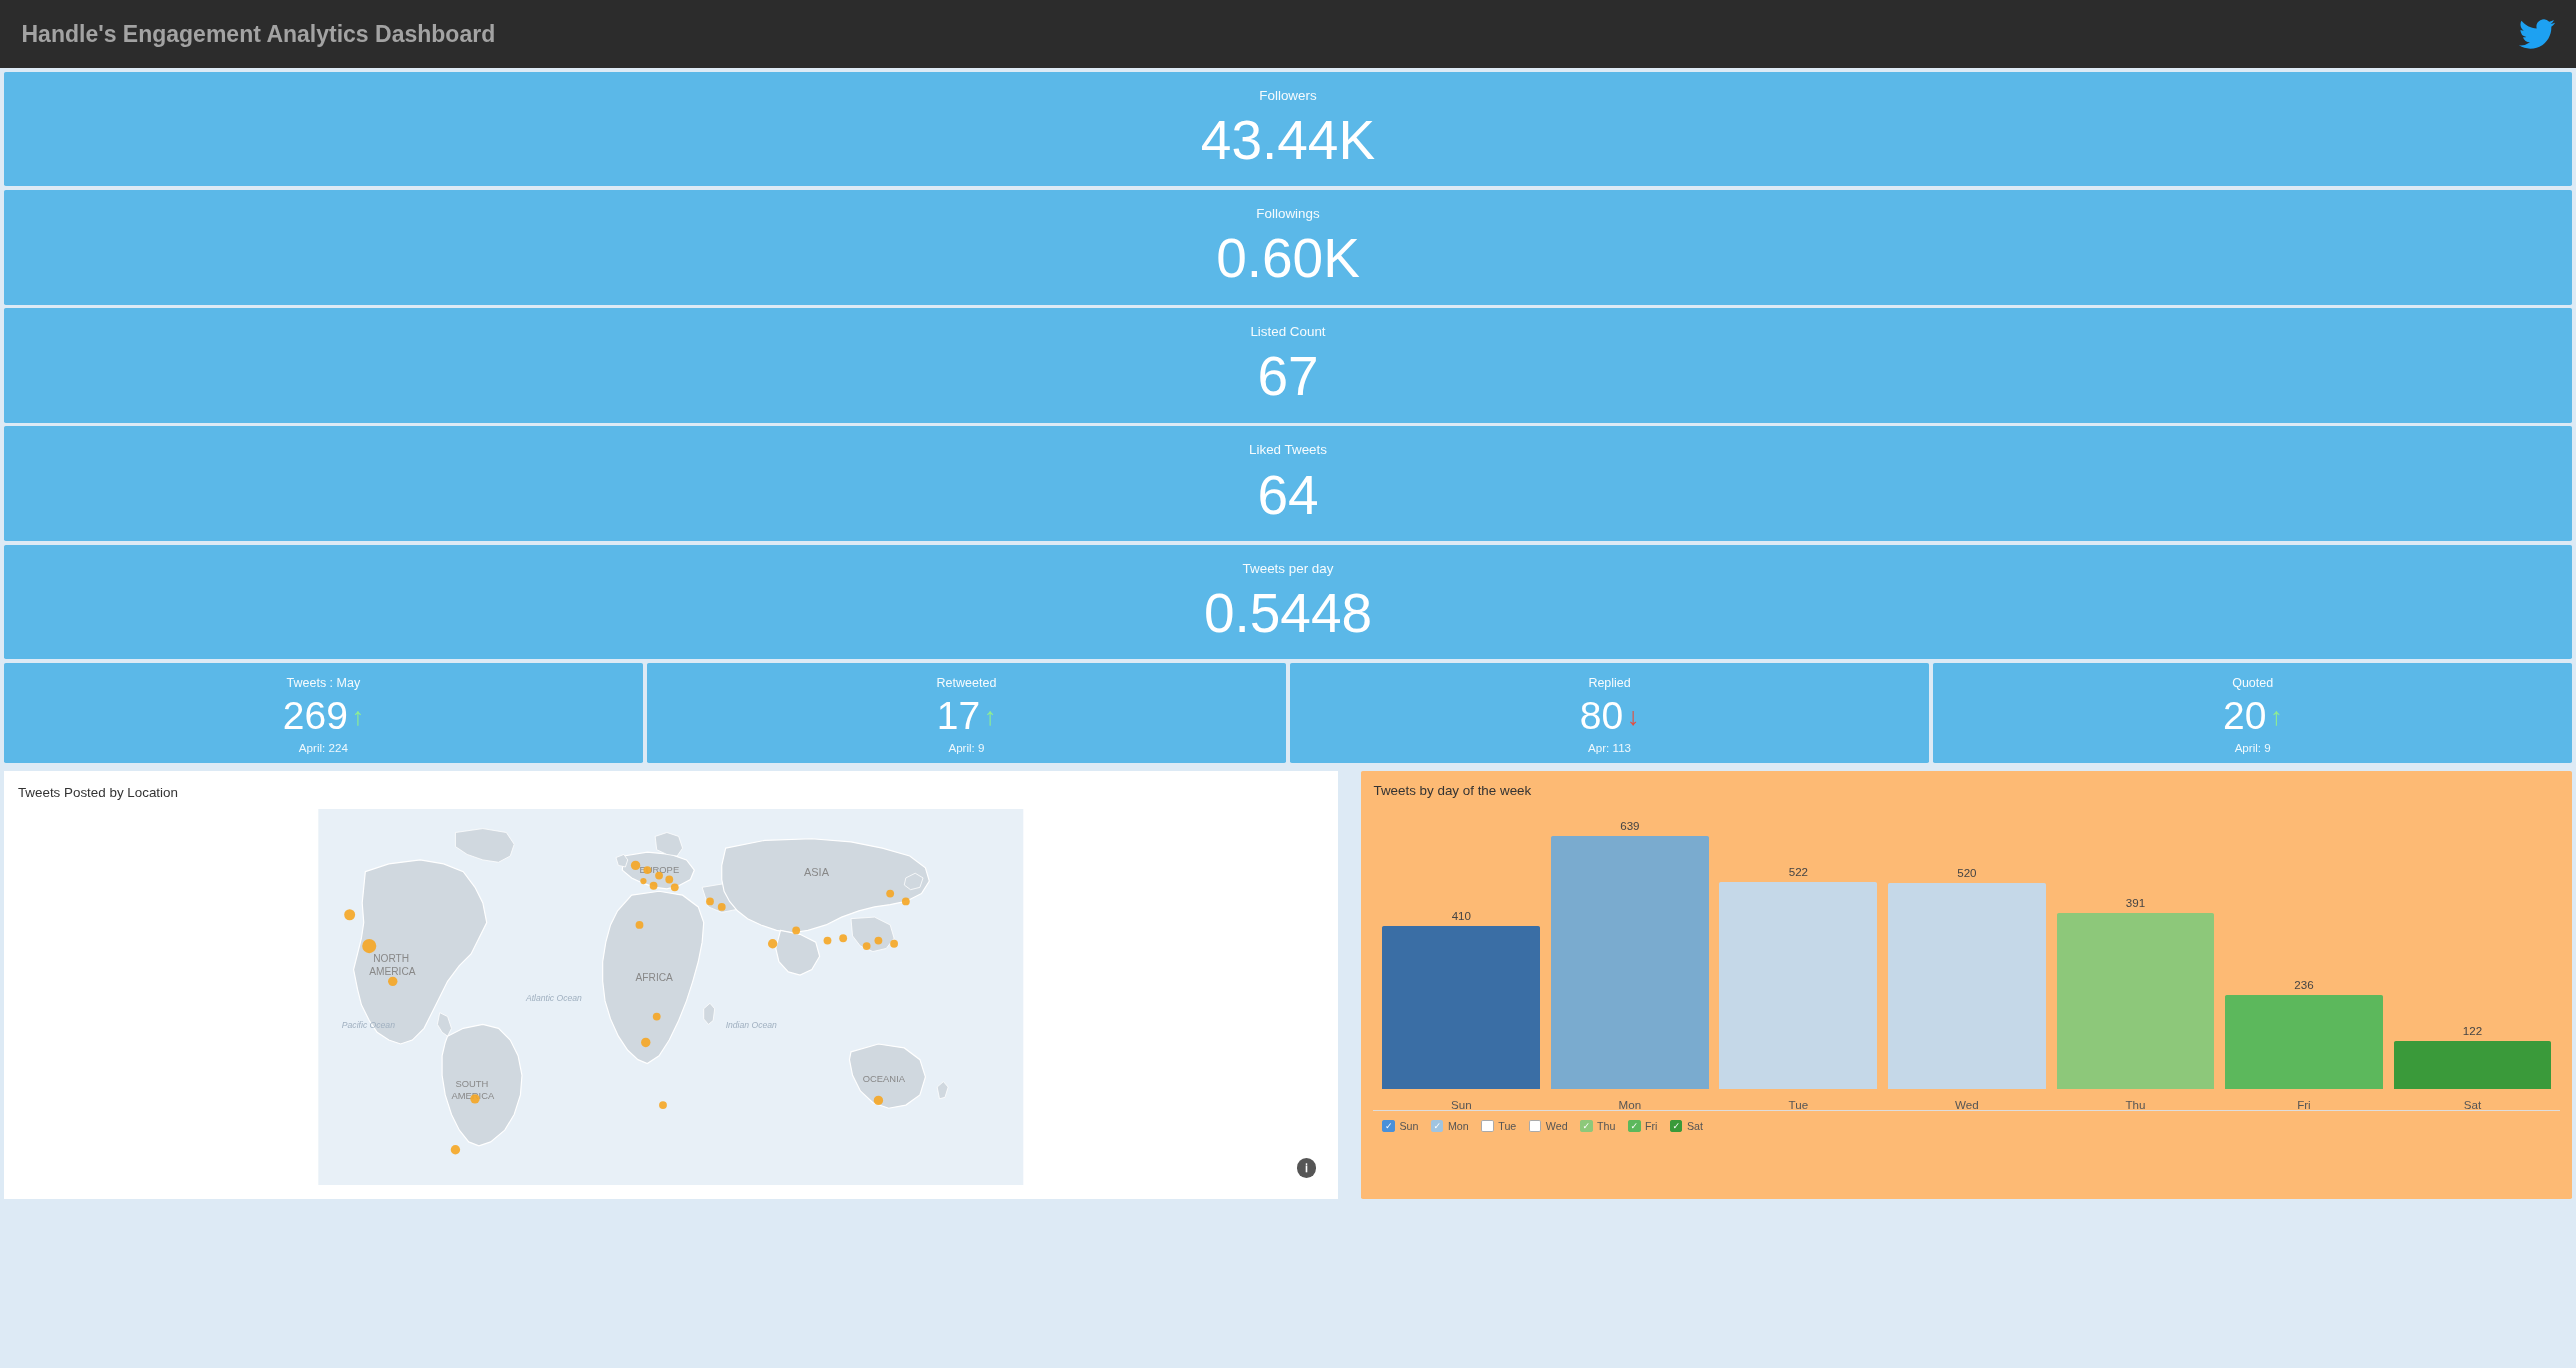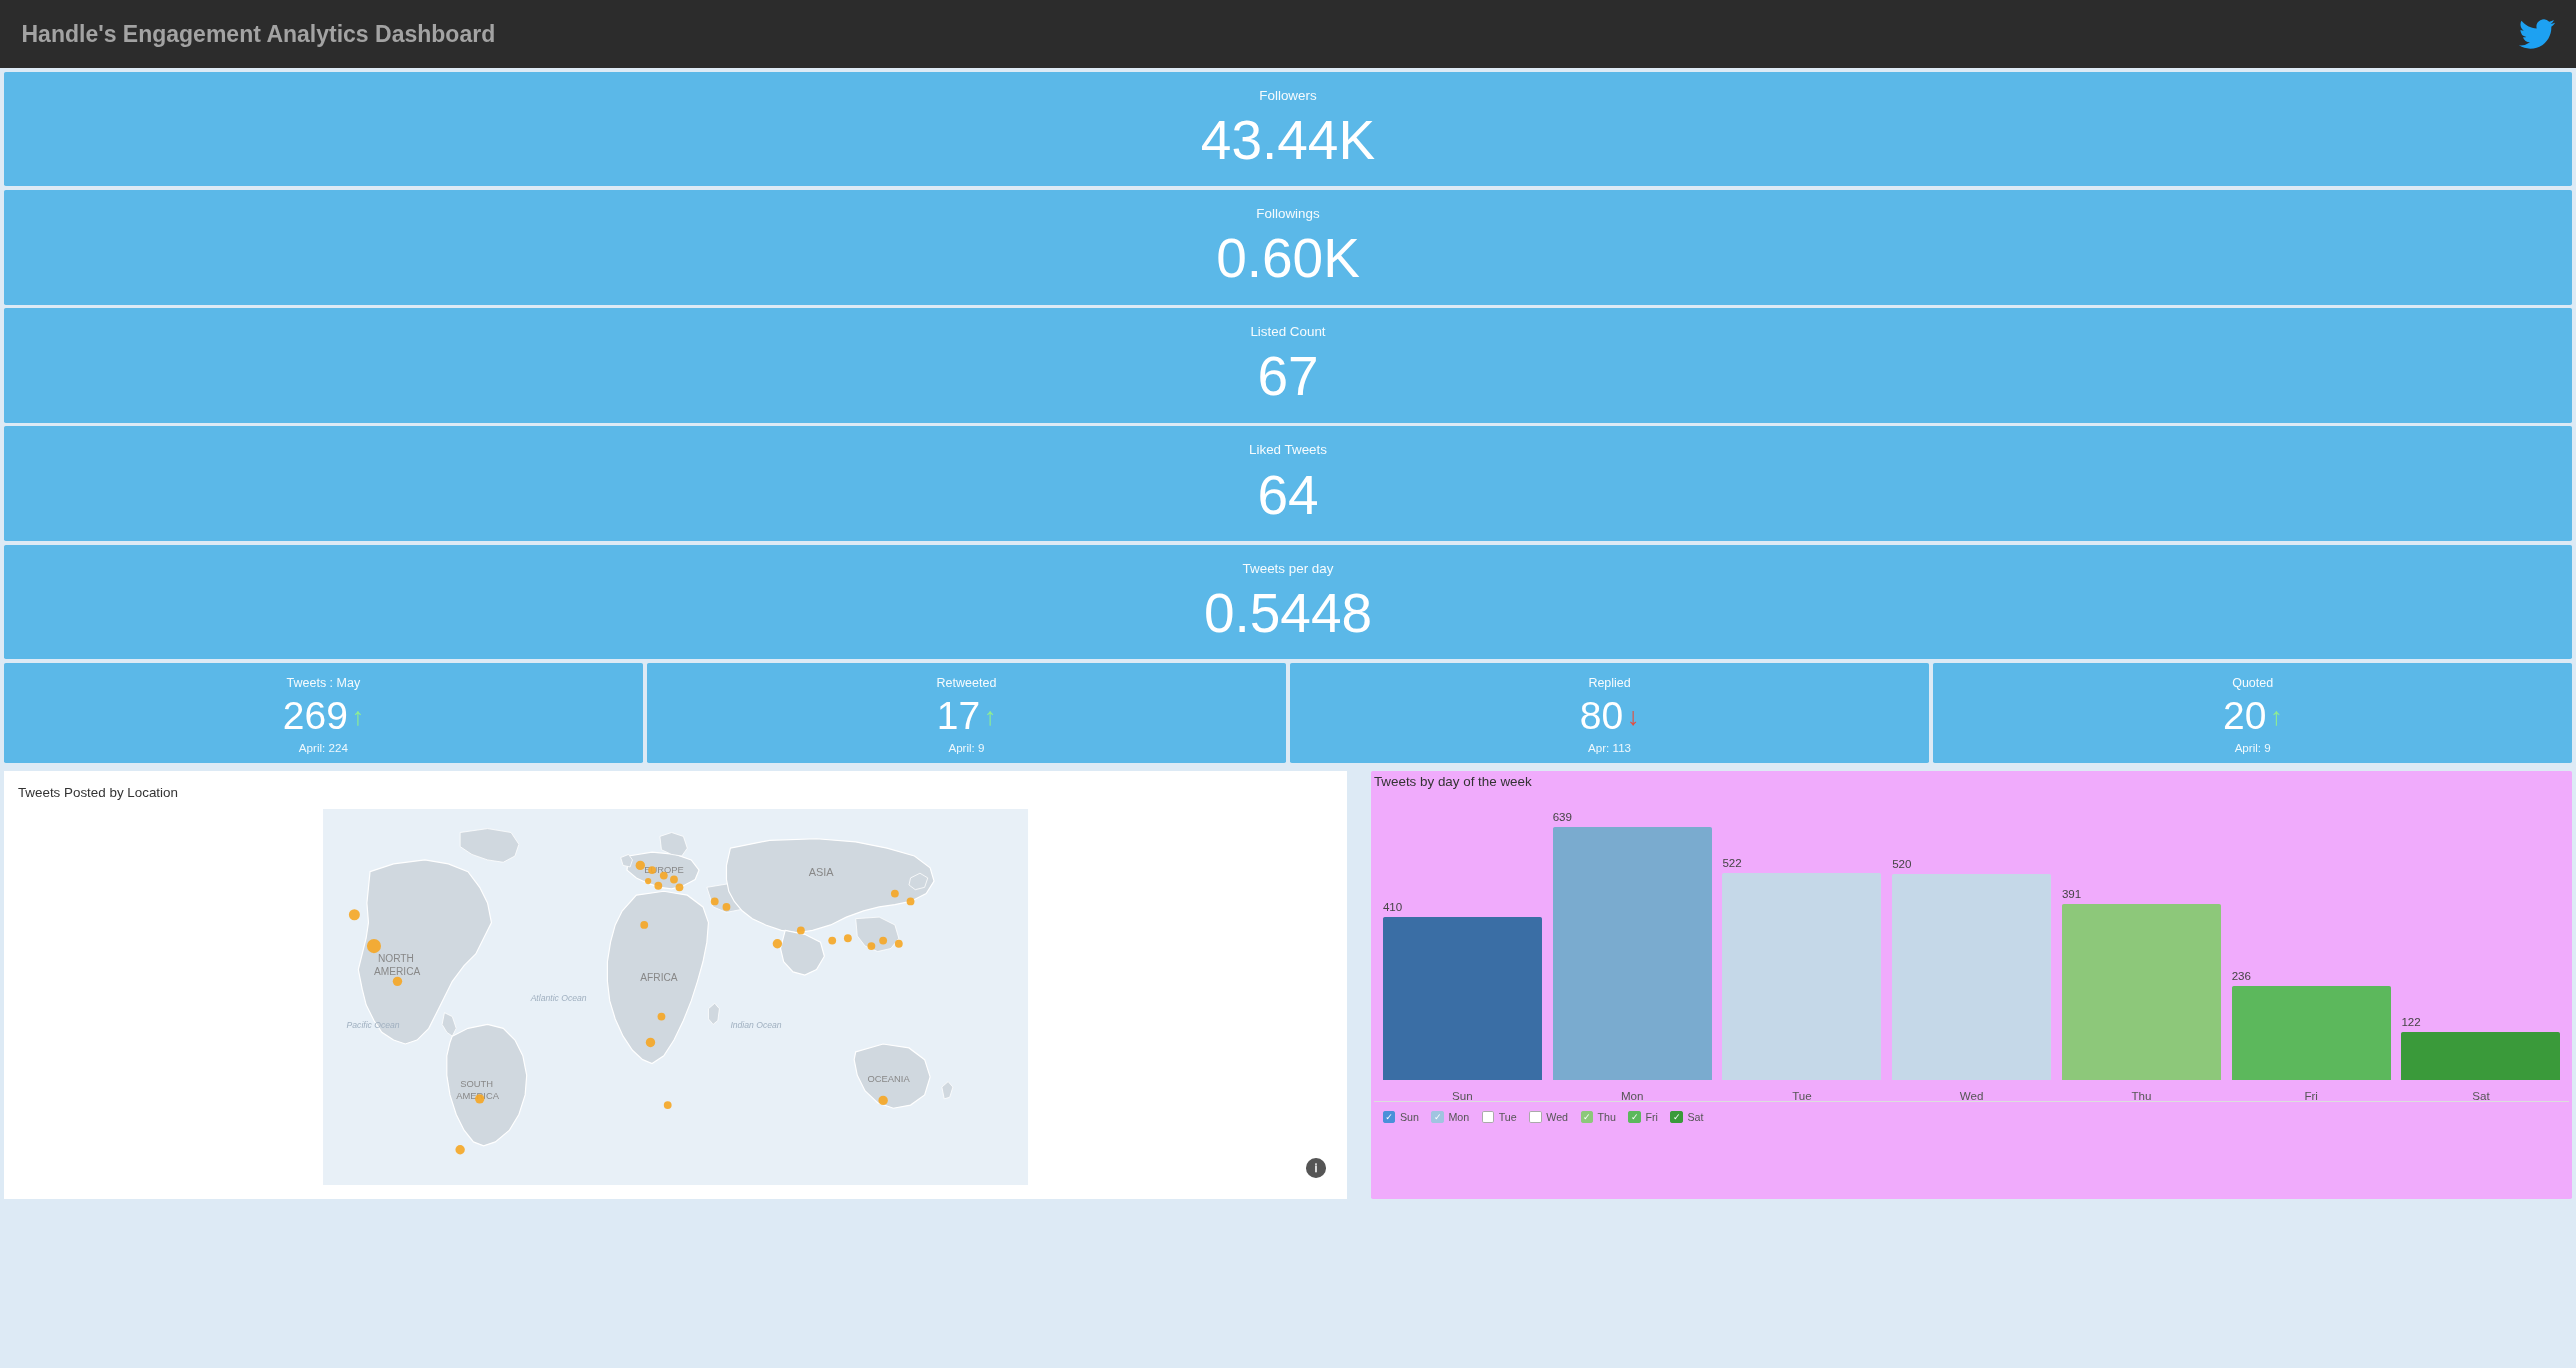--- a/index.html
+++ b/index.html
@@ -150,37 +150,38 @@
       align-items: center;
       justify-content: center;
       font-size: 11.6px;
       font-weight: bold;
       cursor: pointer;
     }
 
     
     .chart-panel {
       flex: 1;
-      background: #f0abfc;
+      background: #fdba74;
       border-radius: 1.8px;
-      padding: 3px;
+      padding: 12px;
       margin-left: 20px;
     }
     .chart-area {
       display: flex;
       align-items: flex-end;
       gap: 10.7px;
       height: 304px;
       padding: 18px 9px 0 9px;
       position: relative;
     }
     .bar-group {
       flex: 1;
       display: flex;
       flex-direction: column;
+      align-items: center;
       gap: 3.6px;
     }
     .bar-value {
       font-size: 11.6px;
       color: #444;
       font-weight: 500;
     }
     .bar {
       width: 100%;
       border-radius: 1.8px 1.8px 0 0;

